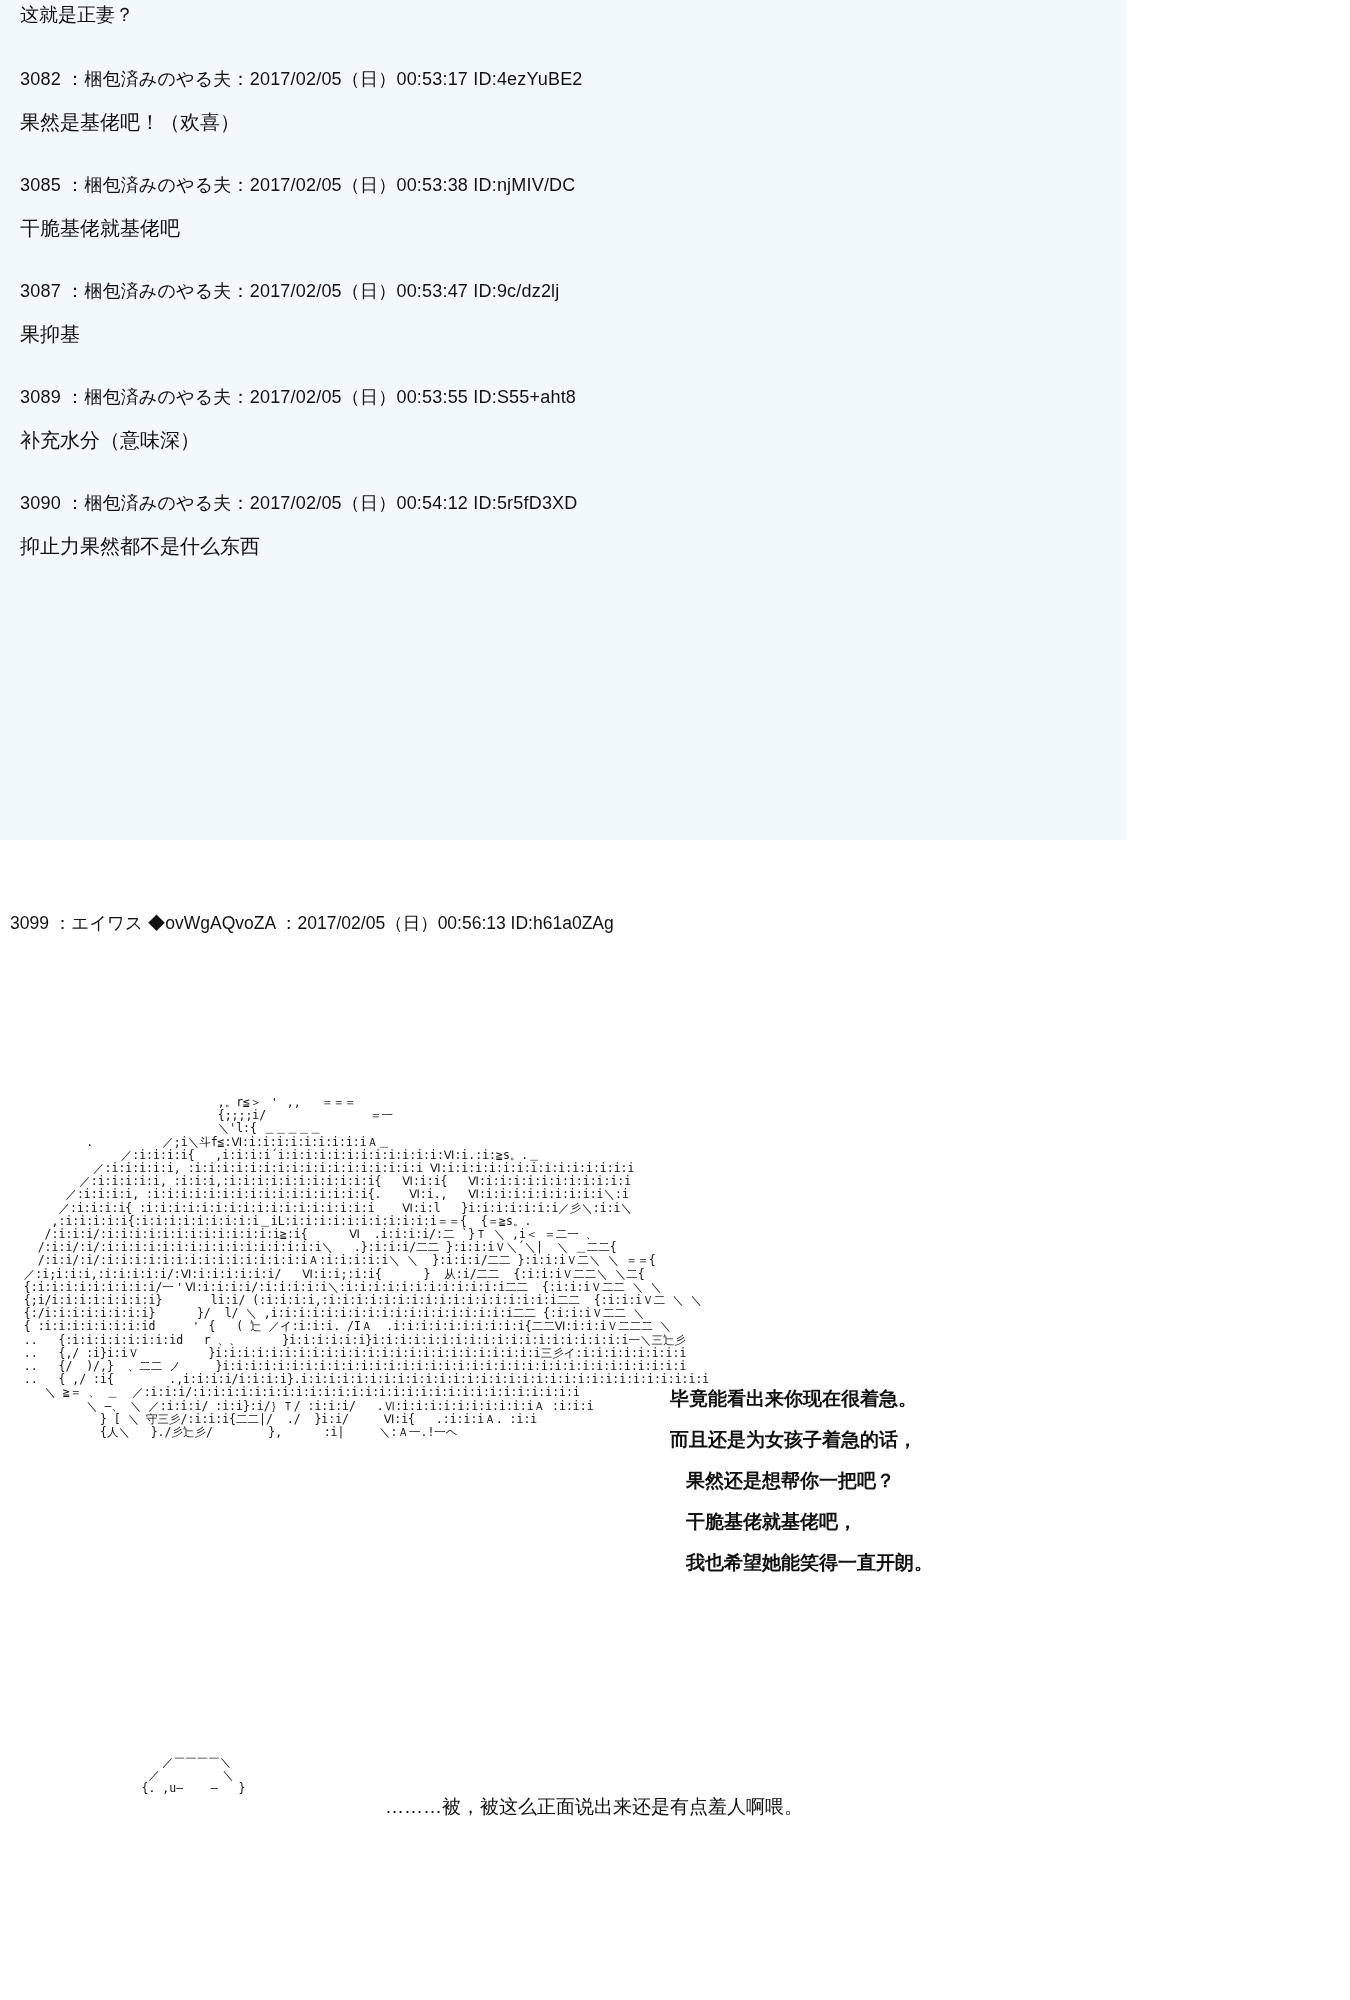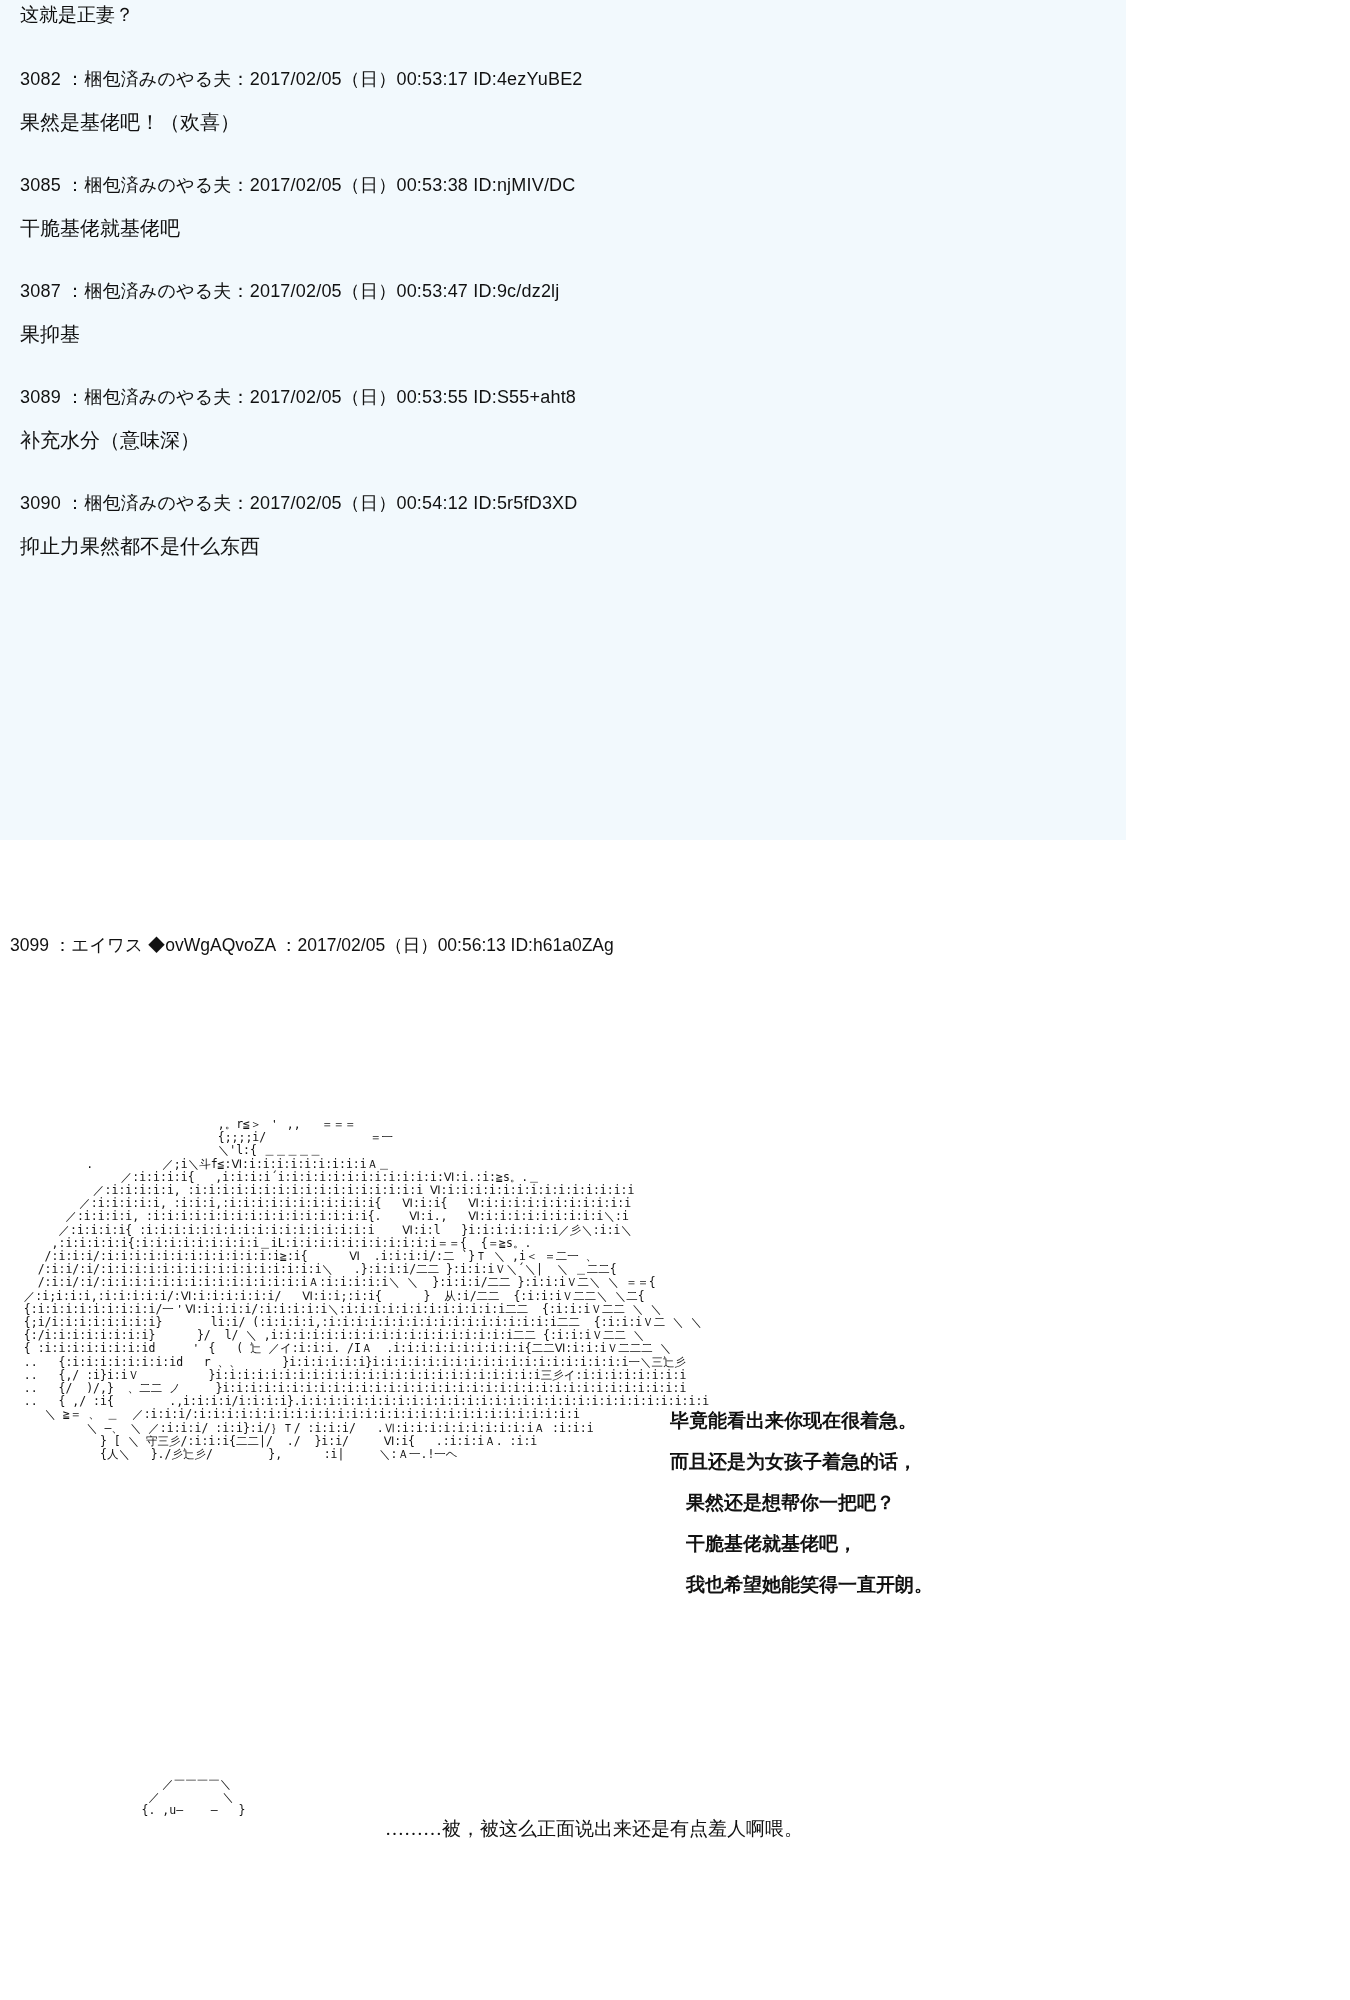--- a/index.html
+++ b/index.html
@@ -106,21 +106,20 @@
   .dialogue div.indent1 { padding-left: 0; }
   .dialogue div.indent2 { padding-left: 16px; }
   .bottom-line {
     position: absolute;
     left: 375px;
     top: 845px;
     font-size: 19px;
     line-height: 32px;
     color: #111;
     white-space: nowrap;
-    font-family: Liberation Serif, serif;
   }
 </style>
 </head>
 <body>
 
 <div class="page">
 
   <div class="top-band">
     <div class="top-band-inner">
 
@@ -149,21 +148,21 @@
       <div class="post">
         <div class="post-header">3090 ：梱包済みのやる夫：2017/02/05（日）00:54:12 ID:5r5fD3XD</div>
         <div class="post-body">抑止力果然都不是什么东西</div>
       </div>
 
 
     </div>
   </div>
 
   <div class="aa-section" style="position:absolute; left:0; top:840px; width:1328px;">
-    <div class="aa-header" style="margin-top:90px;">3099 ：エイワス ◆ovWgAQvoZA ：2017/02/05（日）00:56:13 ID:h61a0ZAg</div>
+    <div class="aa-header" style="margin-top:68px;">3099 ：エイワス ◆ovWgAQvoZA ：2017/02/05（日）00:56:13 ID:h61a0ZAg</div>
 
     <div class="aa-wrap">
       <pre class="aa aa-main">                              ,。r≦＞ ＇ ,,   ＝＝＝
                               {;;;;i/               ＝一
                               ＼'l:{ ＿＿＿＿＿
            .          ／;i＼斗f≦:Ⅵ:i:i:i:i:i:i:i:i:iＡ＿
                 ／:i:i:i:i{   ,i:i:i:i´i:i:i:i:i:i:i:i:i:i:i:i:Ⅵ:i.:i:≧s。.＿
             ／:i:i:i:i:i, :i:i:i:i:i:i:i:i:i:i:i:i:i:i:i:i:i Ⅵ:i:i:i:i:i:i:i:i:i:i:i:i:i:i
           ／:i:i:i:i:i, :i:i:i,:i:i:i:i:i:i:i:i:i:i:i{   Ⅵ:i:i{   Ⅵ:i:i:i:i:i:i:i:i:i:i:i
         ／:i:i:i:i, :i:i:i:i:i:i:i:i:i:i:i:i:i:i:i:i{.    Ⅵ:i.,   Ⅵ:i:i:i:i:i:i:i:i:i＼:i

